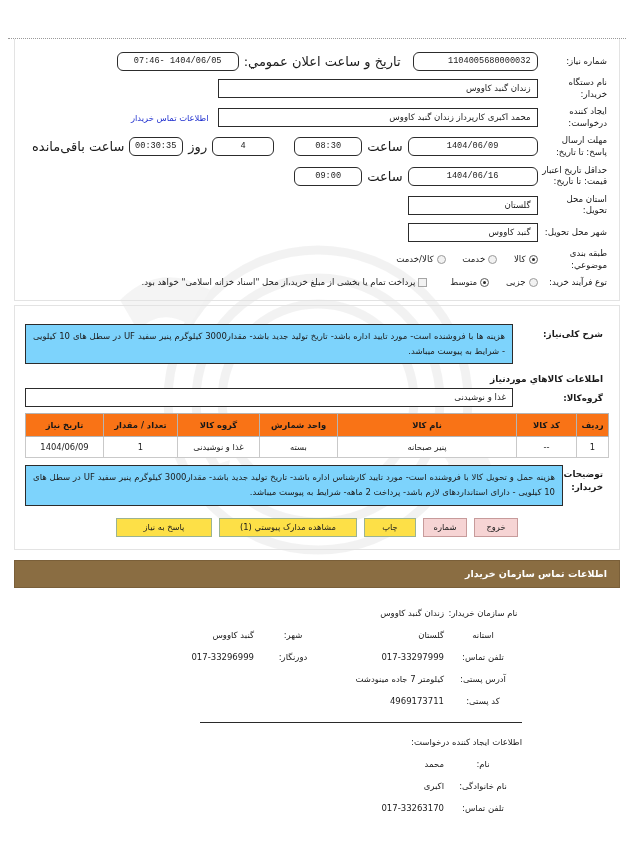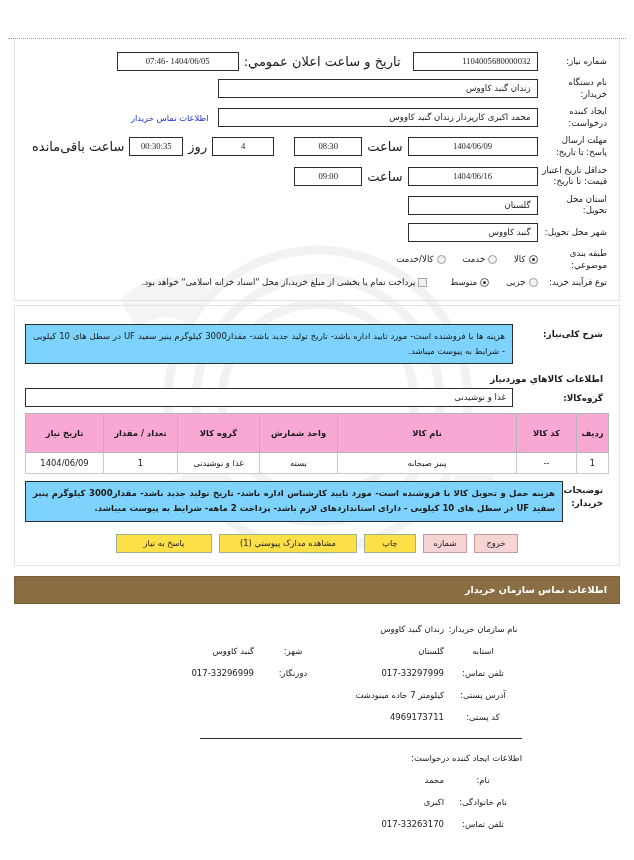--- a/index.html
+++ b/index.html
@@ -84,21 +84,21 @@
     background: #ffffff;
     height: 19px;
     line-height: 17px;
     padding: 0 6px;
     font-size: 8.6px;
     text-align: right;
     white-space: nowrap;
     overflow: hidden;
     display: block;
   }
-  .ibox.num { font-family: Liberation Serif, serif; }
+  .ibox.num { font-family: Liberation Mono, monospace; border-radius: 6px; }
   .ibox.ctr { text-align: center; }
   .w125 { width: 125px; }
   .w68  { width: 68px; }
   .w62  { width: 62px; }
   .inline-lbl {
     font-size: 13px;
     padding: 0 5px;
     white-space: nowrap;
   }
   .link {
@@ -170,24 +170,24 @@
   }
 
   
   table.items {
     width: 100%;
     border-collapse: collapse;
     margin-top: 6px;
     font-size: 8.4px;
   }
   table.items th {
-    background: #f9a8d4;
+    background: #f97316;
     border: 1px solid #b5b5b5;
     font-weight: bold;
-    padding: 14px 3px;
+    padding: 6px 3px;
     text-align: center;
     color: #181818;
   }
   table.items td {
     border: 1px solid #c9c9c9;
     background: #ffffff;
     padding: 5px 3px;
     text-align: center;
   }
 
@@ -404,21 +404,21 @@
             <td>بسته</td>
             <td>غذا و نوشیدنی</td>
             <td>1</td>
             <td>1404/06/09</td>
           </tr>
         </tbody>
       </table>
 
       <div class="desc-row" style="margin-top:7px;">
         <div class="desc-lbl" style="width:46px; padding-top:3px;">توضیحات خریدار:</div>
-        <div class="desc-box" style="border-width:1px;font-weight:bold;">هزینه حمل و تحویل کالا با فروشنده است- مورد تایید کارشناس اداره باشد- تاریخ تولید جدید باشد- مقدار3000  کیلوگرم پنیر سفید UF در سطل های 10  کیلویی - دارای  استانداردهای لازم باشد- پرداخت 2 ماهه- شرایط به پیوست میباشد.</div>
+        <div class="desc-box" style="border-width:1px;">هزینه حمل و تحویل کالا با فروشنده است- مورد تایید کارشناس اداره باشد- تاریخ تولید جدید باشد- مقدار3000  کیلوگرم پنیر سفید UF در سطل های 10  کیلویی - دارای  استانداردهای لازم باشد- پرداخت 2 ماهه- شرایط به پیوست میباشد.</div>
       </div>
 
       <div class="btnbar">
         <div class="btn pink b-exit">خروج</div>
         <div class="btn pink b-back">شماره</div>
         <div class="btn green b-print">چاپ</div>
         <div class="btn green b-docs">مشاهده مدارک پیوستي (1)</div>
         <div class="btn green b-answer">پاسخ به نیاز</div>
       </div>
     </div>

